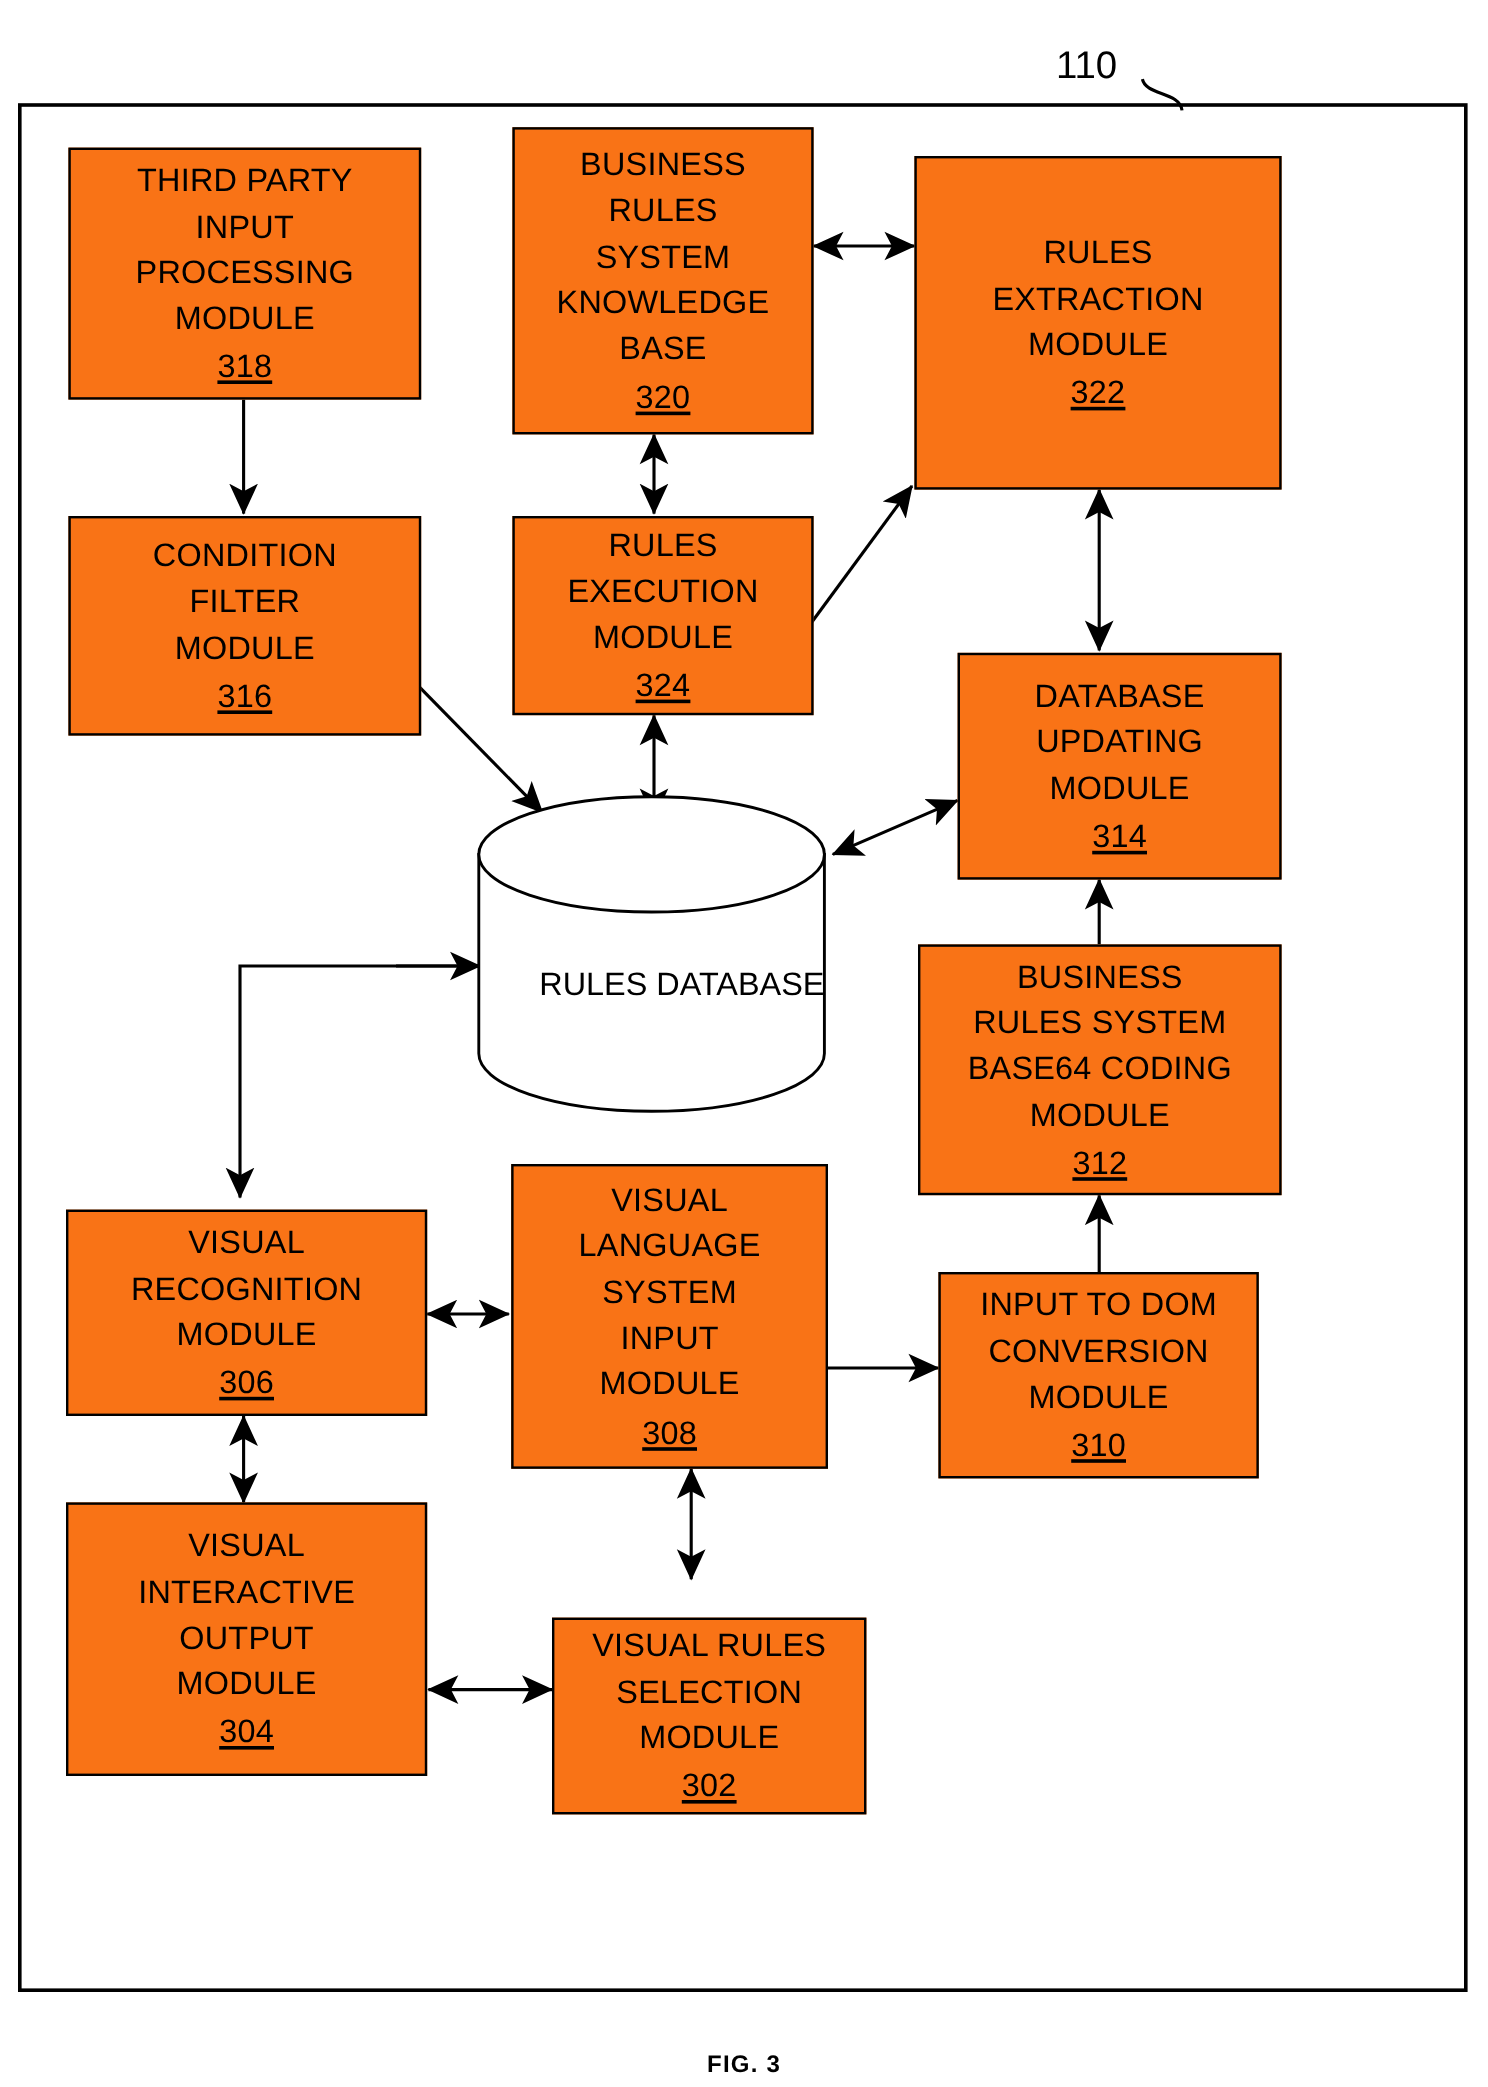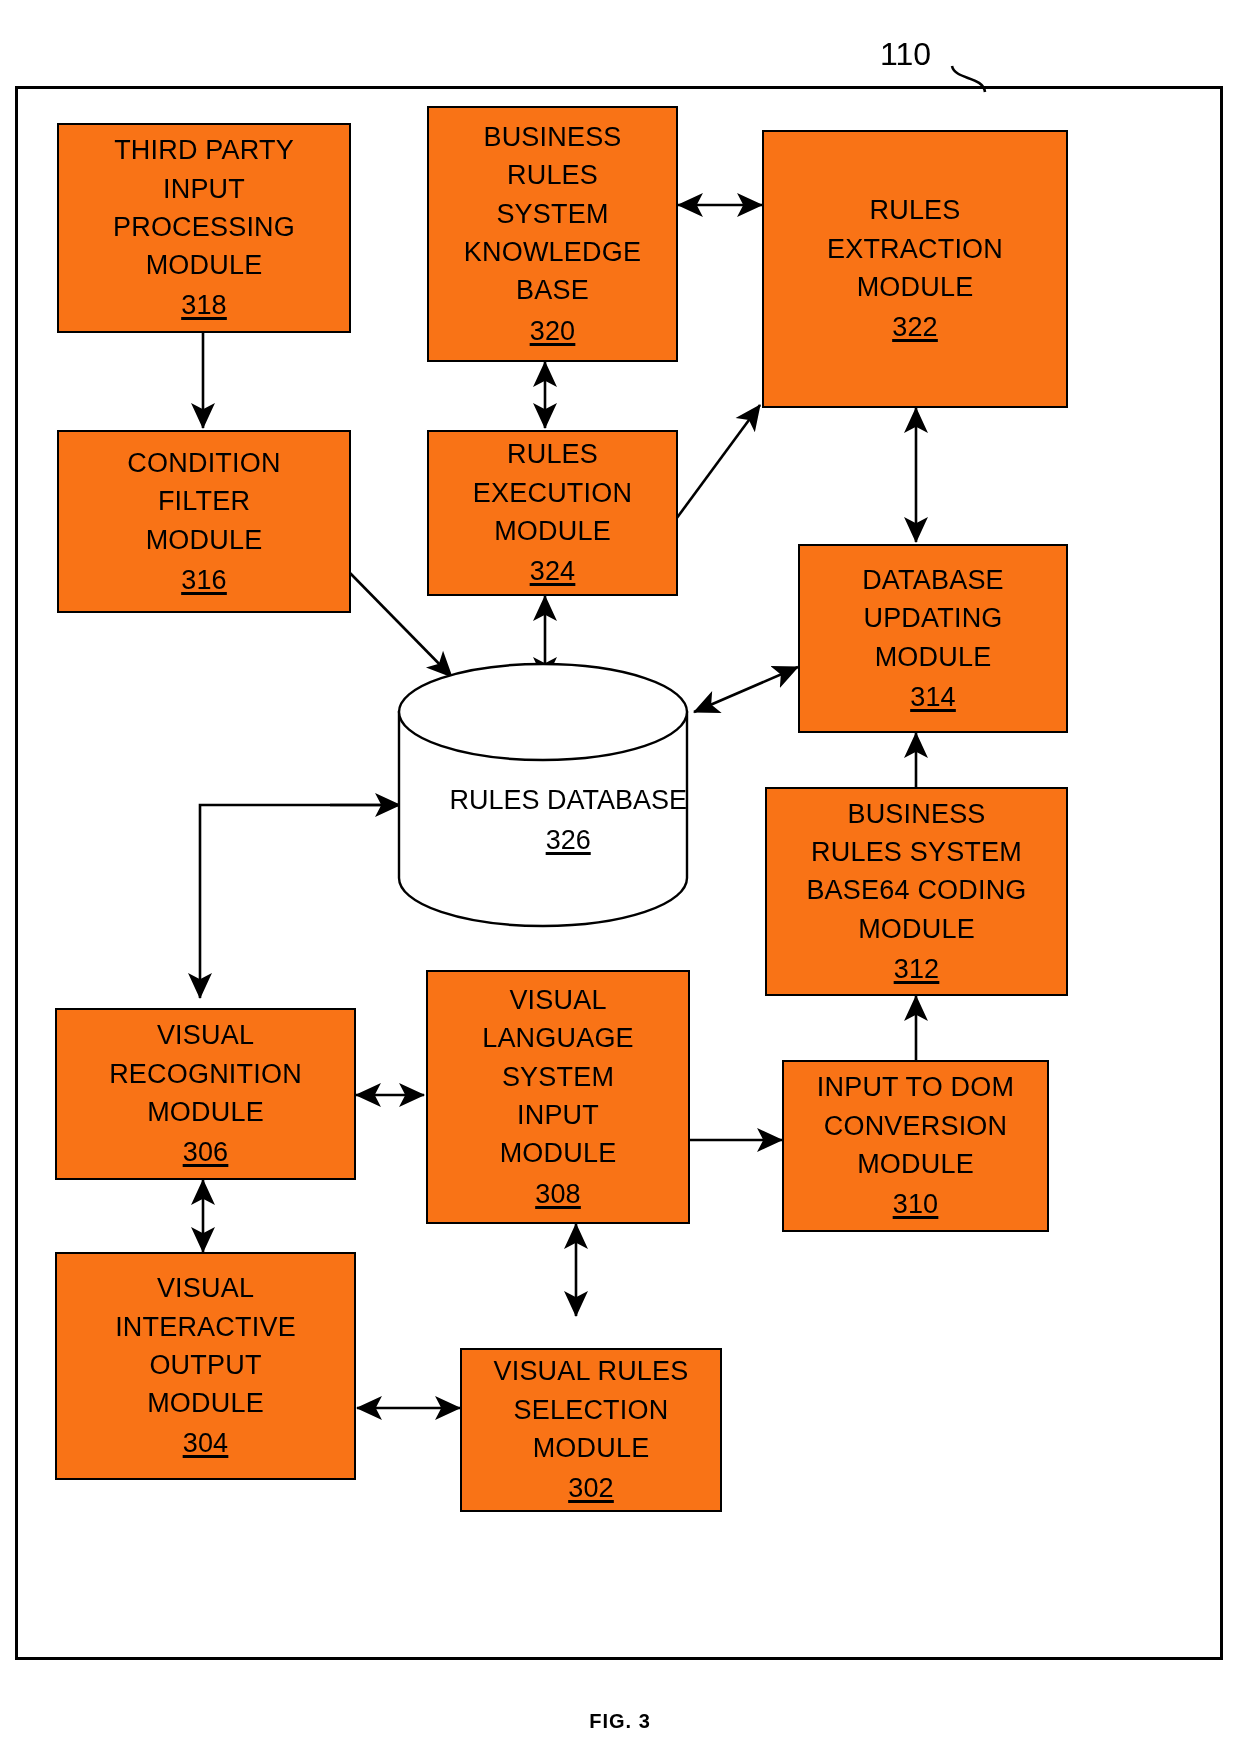--- a/index.html
+++ b/index.html
@@ -155,21 +155,20 @@
     <g>
       <path d="M399,682 L399,848 A144,48 0 0 0 687,848 L687,682 Z" fill="#ffffff" stroke="#000" stroke-width="2.4"></path>
       <ellipse cx="543" cy="682" rx="144" ry="48" fill="#ffffff" stroke="#000" stroke-width="2.4"></ellipse>
     </g>
   </svg>
 
   <div class="cylinder" style="left:399px; top:700px; width:288px; height:180px;">
     <div class="cyl-text">
       <span class="ln">RULES</span>
       <span class="ln">DATABASE</span>
-      <span class="ref">326</span>
     </div>
   </div>
 
   <div class="node" style="left:57px; top:93px; width:294px; height:210px;">
     <span class="ln">THIRD PARTY</span>
     <span class="ln">INPUT</span>
     <span class="ln">PROCESSING</span>
     <span class="ln">MODULE</span>
     <span class="ref">318</span>
   </div>

